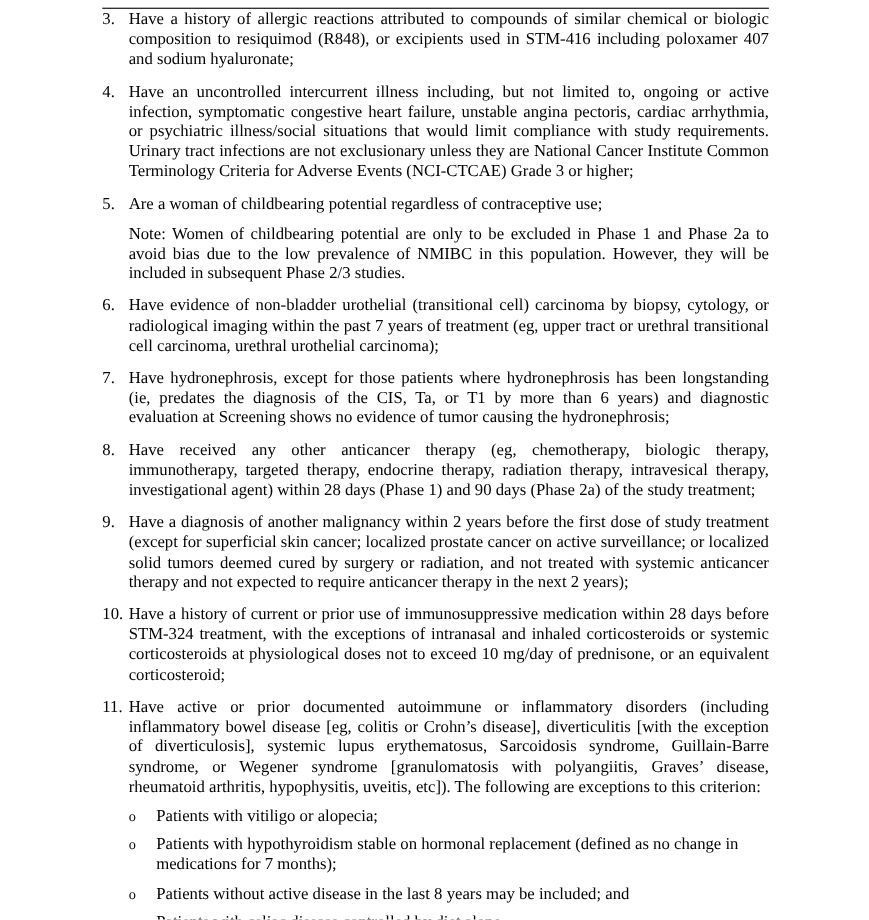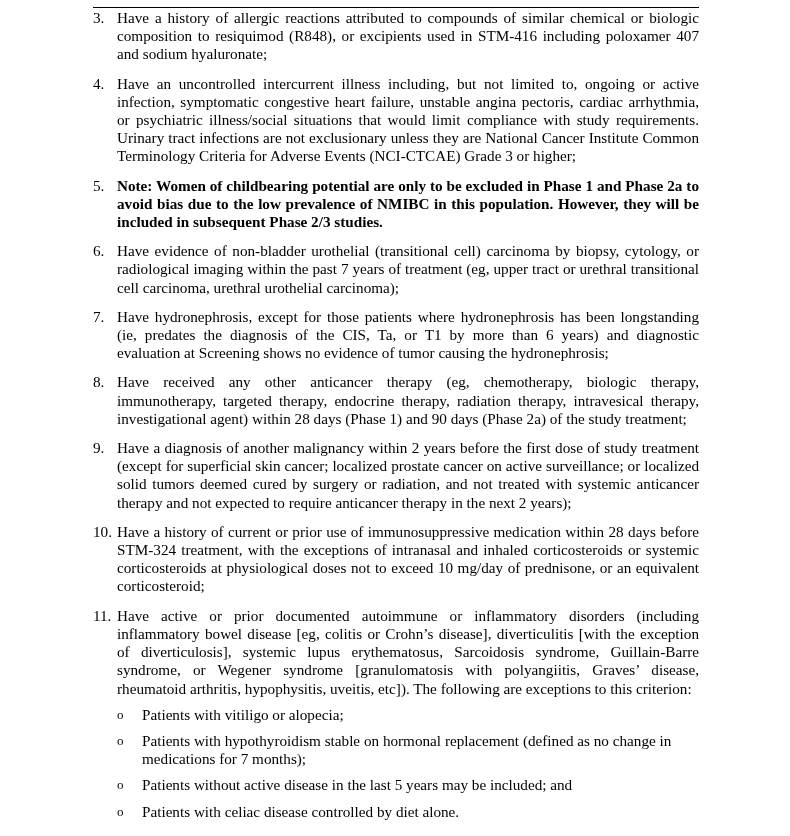--- a/index.html
+++ b/index.html
@@ -51,21 +51,20 @@
       left: 0;
       top: 0;
     }
     .item .body {
       display: block;
     }
     .note {
       display: block;
       margin-top: 9px;
       text-align: justify;
-      font-weight: bold;
     }
     .sub-list {
       list-style: none;
       margin: 8px 0 0 0;
       padding: 0;
     }
     .sub-item {
       position: relative;
       padding-left: 25px;
       margin: 0 0 8px 0;
@@ -92,20 +91,21 @@
       <span class="body">Have a history of allergic reactions attributed to compounds of similar chemical or biologic composition to resiquimod (R848), or excipients used in STM-416 including poloxamer 407 and sodium hyaluronate;</span>
     </li>
 
     <li class="item">
       <span class="num">4.</span>
       <span class="body">Have an uncontrolled intercurrent illness including, but not limited to, ongoing or active infection, symptomatic congestive heart failure, unstable angina pectoris, cardiac arrhythmia, or psychiatric illness/social situations that would limit compliance with study requirements. Urinary tract infections are not exclusionary unless they are National Cancer Institute Common Terminology Criteria for Adverse Events (NCI-CTCAE) Grade 3 or higher;</span>
     </li>
 
     <li class="item">
       <span class="num">5.</span>
+      <span class="body">Are a woman of childbearing potential regardless of contraceptive use;</span>
       <span class="note">Note: Women of childbearing potential are only to be excluded in Phase 1 and Phase 2a to avoid bias due to the low prevalence of NMIBC in this population. However, they will be included in subsequent Phase 2/3 studies.</span>
     </li>
 
     <li class="item">
       <span class="num">6.</span>
       <span class="body">Have evidence of non-bladder urothelial (transitional cell) carcinoma by biopsy, cytology, or radiological imaging within the past 7 years of treatment (eg, upper tract or urethral transitional cell carcinoma, urethral urothelial carcinoma);</span>
     </li>
 
     <li class="item">
       <span class="num">7.</span>
@@ -134,21 +134,21 @@
         <li class="sub-item">
           <span class="bullet">o</span>
           <span>Patients with vitiligo or alopecia;</span>
         </li>
         <li class="sub-item">
           <span class="bullet">o</span>
           <span>Patients with hypothyroidism stable on hormonal replacement (defined as no change in medications for 7 months);</span>
         </li>
         <li class="sub-item">
           <span class="bullet">o</span>
-          <span>Patients without active disease in the last 5 years may be included; and</span>
+          <span>Patients without active disease in the last 8 years may be included; and</span>
         </li>
         <li class="sub-item">
           <span class="bullet">o</span>
           <span>Patients with celiac disease controlled by diet alone.</span>
         </li>
       </ul>
     </li>
 
   </ol>
 </div>

